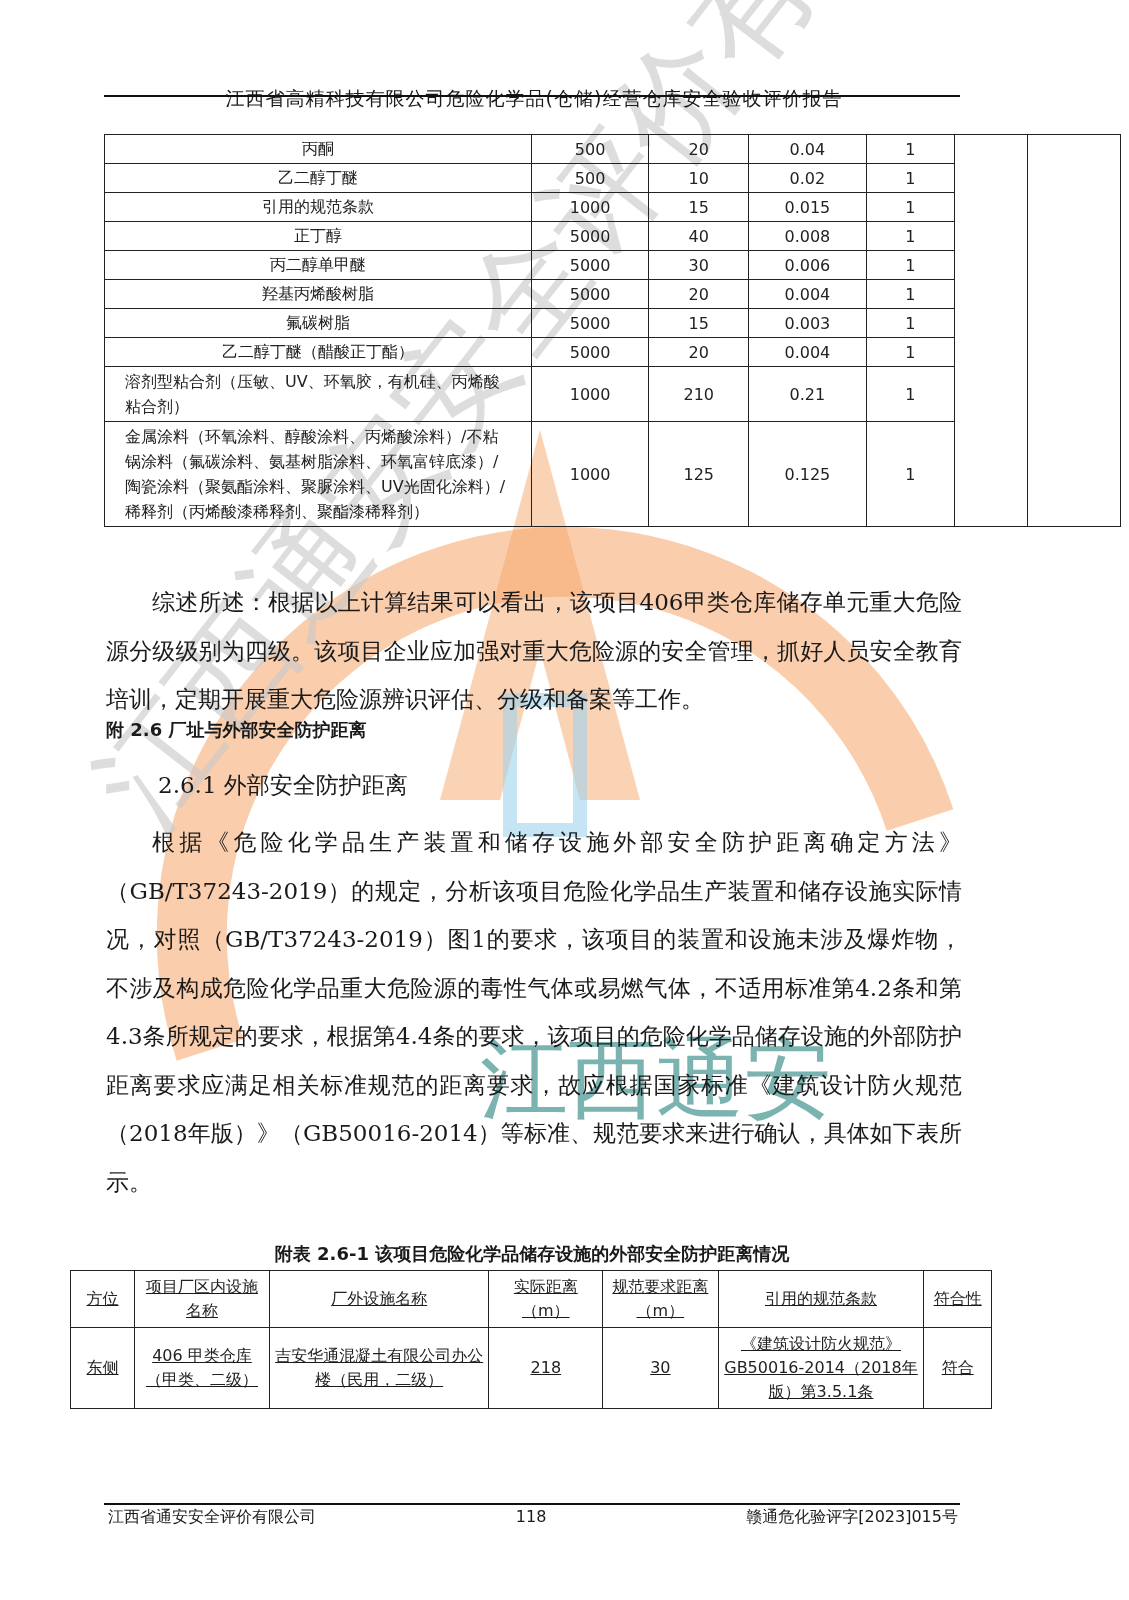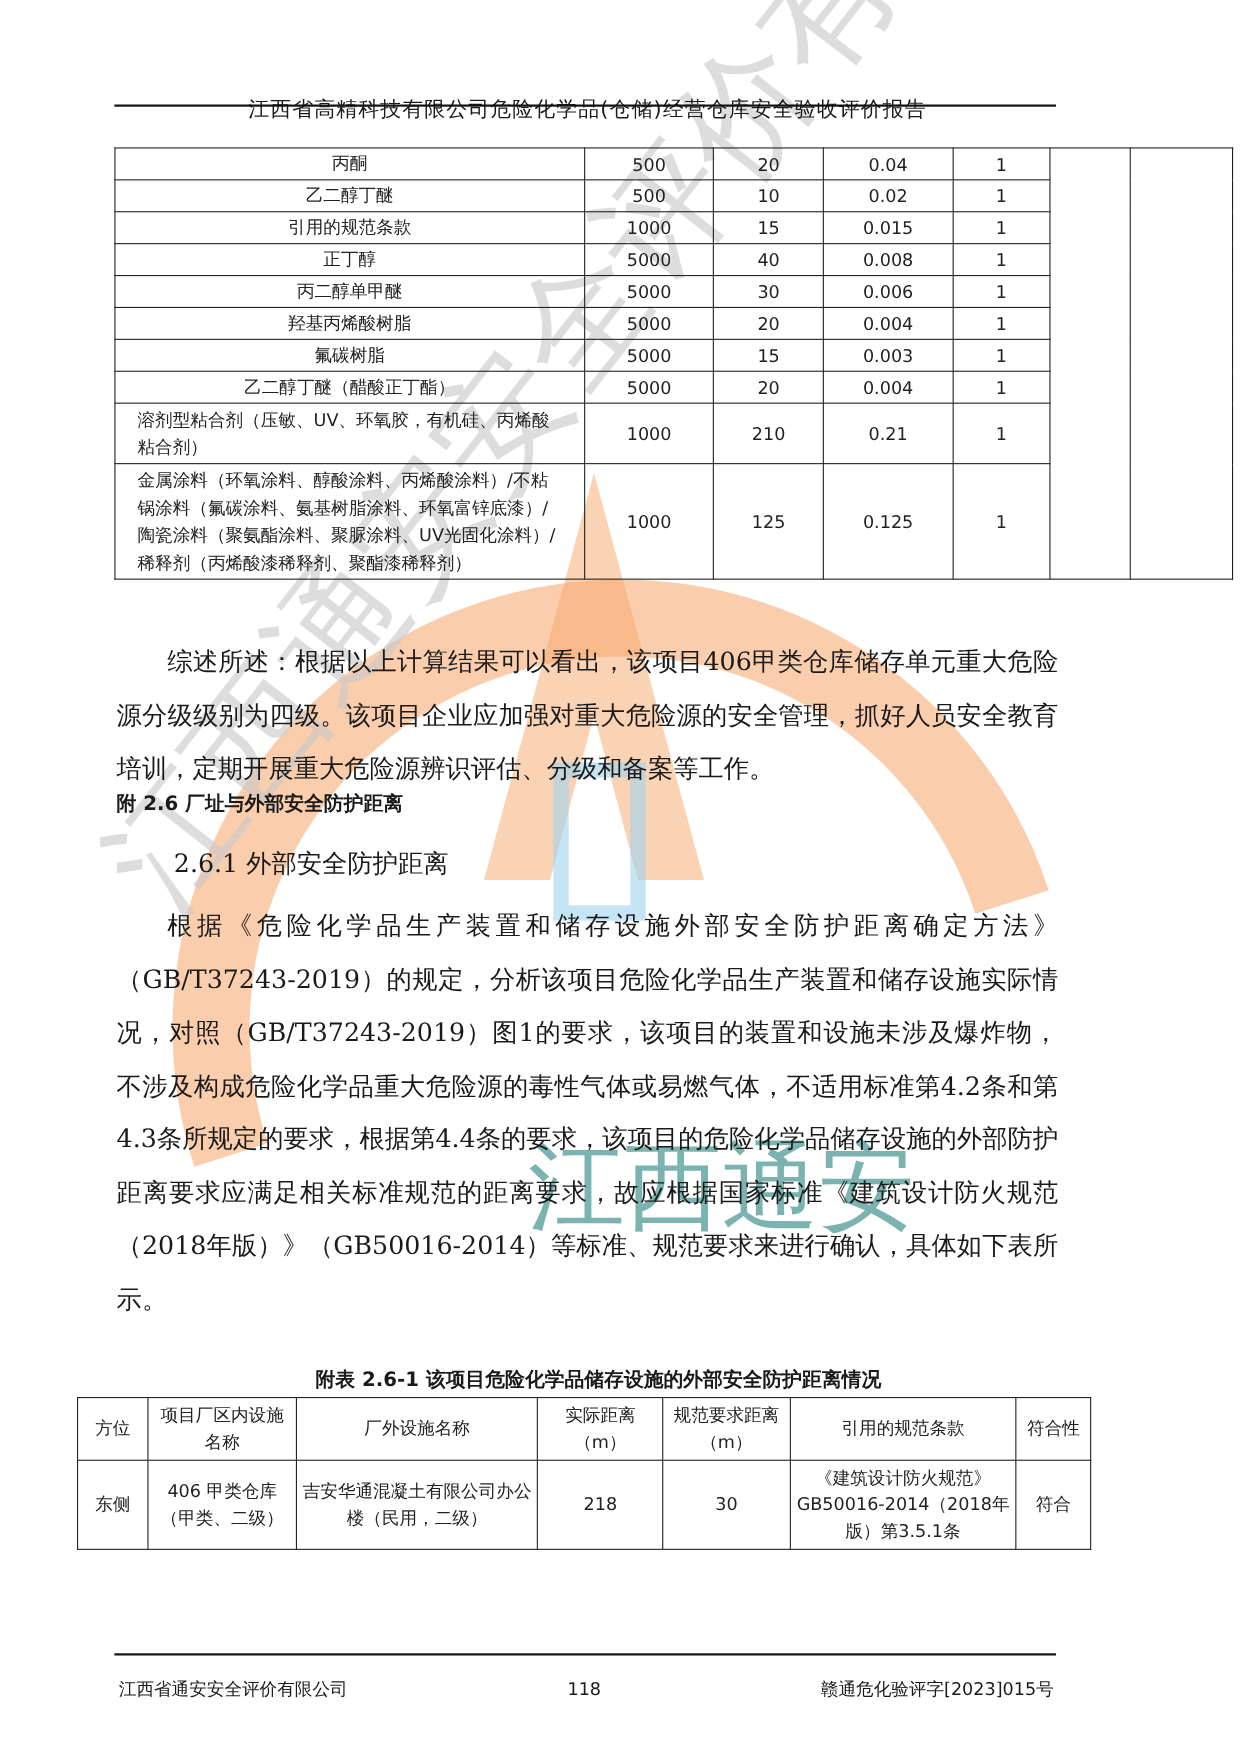--- a/index.html
+++ b/index.html
@@ -15,27 +15,27 @@
   #t1 td { height: 28px; padding: 0 4px; }
   #t1 td.name { width: 340px; }
   #t1 td.c1 { width: 96px; } #t1 td.c2 { width: 80px; } #t1 td.c3 { width: 96px; }
   #t1 td.c4 { width: 70px; } #t1 td.c5 { width: 56px; } #t1 td.c6 { width: 74px; }
   #t1 td.wrap { line-height: 25px; padding: 2px 20px; text-align: left; }
   .para { position: absolute; left: 106px; width: 856px; font-size: 23px; line-height: 48.5px; }
   .para p { margin: 0; text-indent: 2em; text-align: justify; }
   .h2 { position: absolute; left: 106px; top: 718px; font-size: 18px; font-weight: bold;
         font-family: "DejaVu Sans", sans-serif; }
   .h3 { position: absolute; left: 158px; top: 770px; font-size: 23px; }
-  .caption { position: absolute; top: 1242px; left: 116px; width: 856px; text-align: center;
+  .caption { position: absolute; top: 1242px; left: 104px; width: 856px; text-align: center;
              font-size: 18px; font-weight: bold; font-family: "DejaVu Sans", sans-serif; }
-  #t2 { top: 1270px; left: 70px; width: 922px; font-size: 16px; }
+  #t2 { top: 1270px; left: 70px; width: 922px; font-size: 16px; text-decoration: underline; }
   #t2 td { padding: 4px 5px; line-height: 24px; }
   .footer-rule { position: absolute; top: 1503px; left: 104px; width: 856px; height: 2px; background: #111; }
   .footer { position: absolute; top: 1507px; left: 108px; width: 850px; font-size: 16px;
-            font-family: "DejaVu Sans", sans-serif; display: flex; justify-content: space-between; margin-top: 19px; }
+            font-family: "DejaVu Sans", sans-serif; display: flex; justify-content: space-between; }
   .watermark { position: absolute; pointer-events: none; }
 </style>
 </head>
 <body>
 
 <svg class="watermark" width="1129" height="1600" style="left:0;top:0;">
   <path d="M 210 1050 A 360 360 0 1 1 920 820" fill="none" stroke="#f6a66a" stroke-width="70" opacity="0.55"></path>
   <polygon points="540,430 440,800 500,800 540,650 580,800 640,800" fill="#f6a66a" opacity="0.5"></polygon>
   <rect x="510" y="700" width="70" height="130" fill="none" stroke="#9fd4ee" stroke-width="14" opacity="0.6"></rect>
 </svg>

